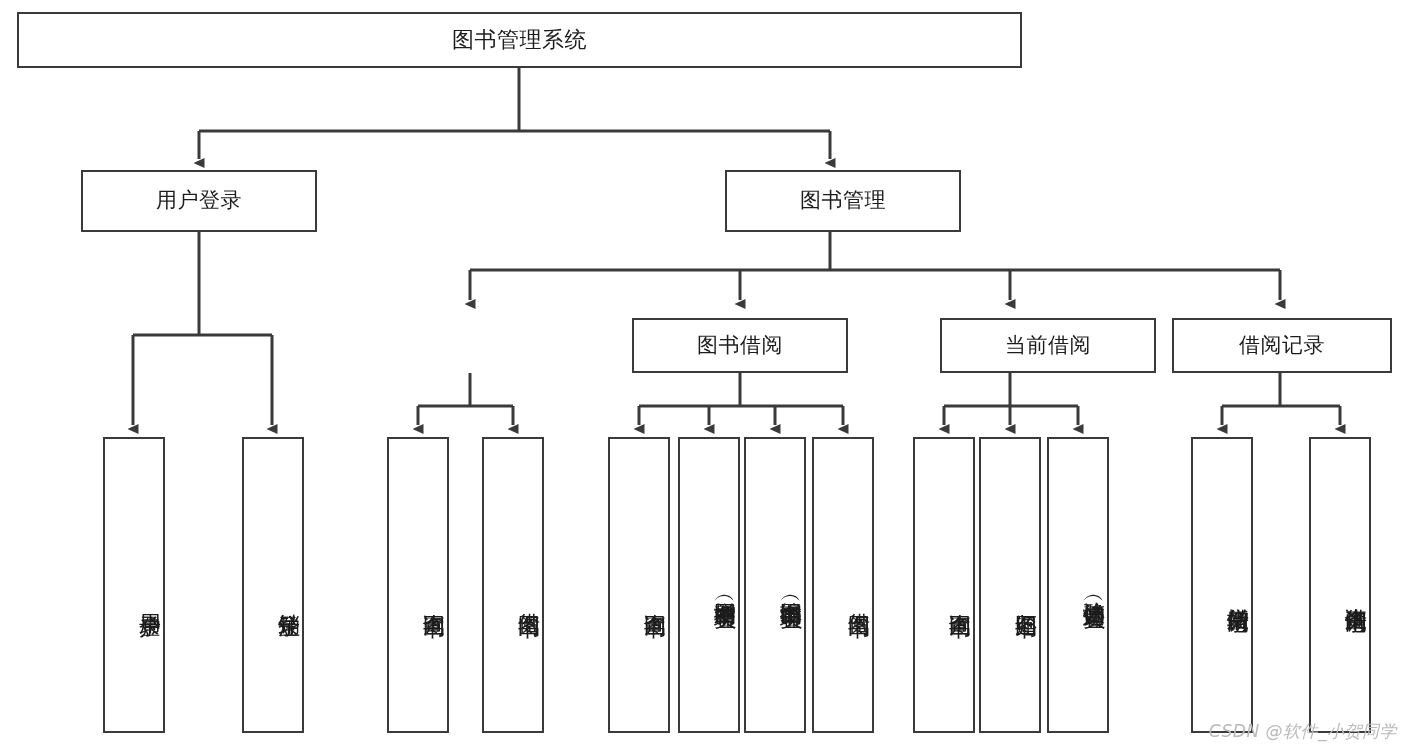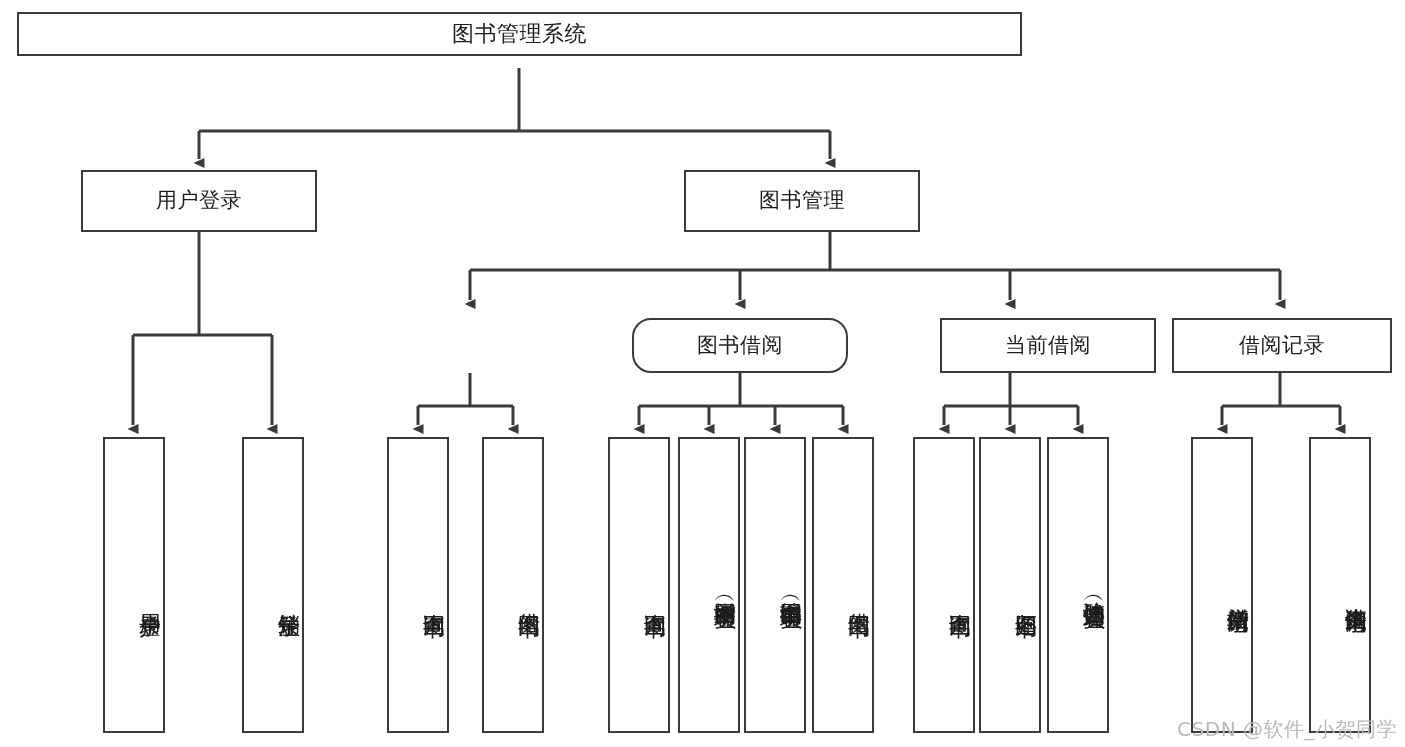--- a/index.html
+++ b/index.html
@@ -54,25 +54,26 @@
     line-height: 1.22;
     letter-spacing: 1px;
   }
   .node.vert > span {
     display: block;
   }
   .watermark {
     position: absolute;
     right: 8px;
     bottom: 4px;
-    font-size: 20px;
+    font-size: 17px;
     color: #b9b9b9;
     letter-spacing: 0.5px;
     z-index: 3;
     white-space: nowrap;
+    font-style: italic;
   }
 </style>
 </head>
 <body>
 
 <div id="canvas">
 
   <svg id="edges" viewBox="0 0 1405 747" xmlns="http://www.w3.org/2000/svg">
     <defs>
       <marker id="arrow" markerWidth="10" markerHeight="11" refX="1" refY="5.5" orient="auto" markerUnits="userSpaceOnUse">
@@ -117,32 +118,32 @@
       <path d="M1010,406 L1010,425" marker-end="url(#arrow)"></path>
       <path d="M1078,406 L1078,425" marker-end="url(#arrow)"></path>
 
       <path d="M1280,373 L1280,406"></path>
       <path d="M1222,406 L1340,406"></path>
       <path d="M1222,406 L1222,425" marker-end="url(#arrow)"></path>
       <path d="M1340,406 L1340,425" marker-end="url(#arrow)"></path>
     </g>
   </svg>
 
-  <div class="node horiz root" style="left:17px; top:12px; width:1005px; height:44px;">
+  <div class="node horiz root" style="left:17px; top:12px; width:1005px; height:56px;">
     <span>图书管理系统</span>
   </div>
 
   <div class="node horiz" style="left:81px; top:170px; width:236px; height:62px;">
     <span>用户登录</span>
   </div>
-  <div class="node horiz" style="left:684px; top:170px; width:236px; height:62px;">
+  <div class="node horiz" style="left:725px; top:170px; width:236px; height:62px;">
     <span>图书管理</span>
   </div>
 
-  <div class="node horiz" style="left:632px; top:318px; width:216px; height:55px;border-radius:19px;">
+  <div class="node horiz" style="left:632px; top:318px; width:216px; height:55px;">
     <span>图书借阅</span>
   </div>
   <div class="node horiz" style="left:902px; top:318px; width:216px; height:55px;margin-left:38px;">
     <span>当前借阅</span>
   </div>
   <div class="node horiz" style="left:1172px; top:318px; width:220px; height:55px;font-family:Liberation Serif, serif;">
     <span>借阅记录</span>
   </div>
 
   <div class="node vert" style="left:103px; top:437px; width:62px; height:296px;">

